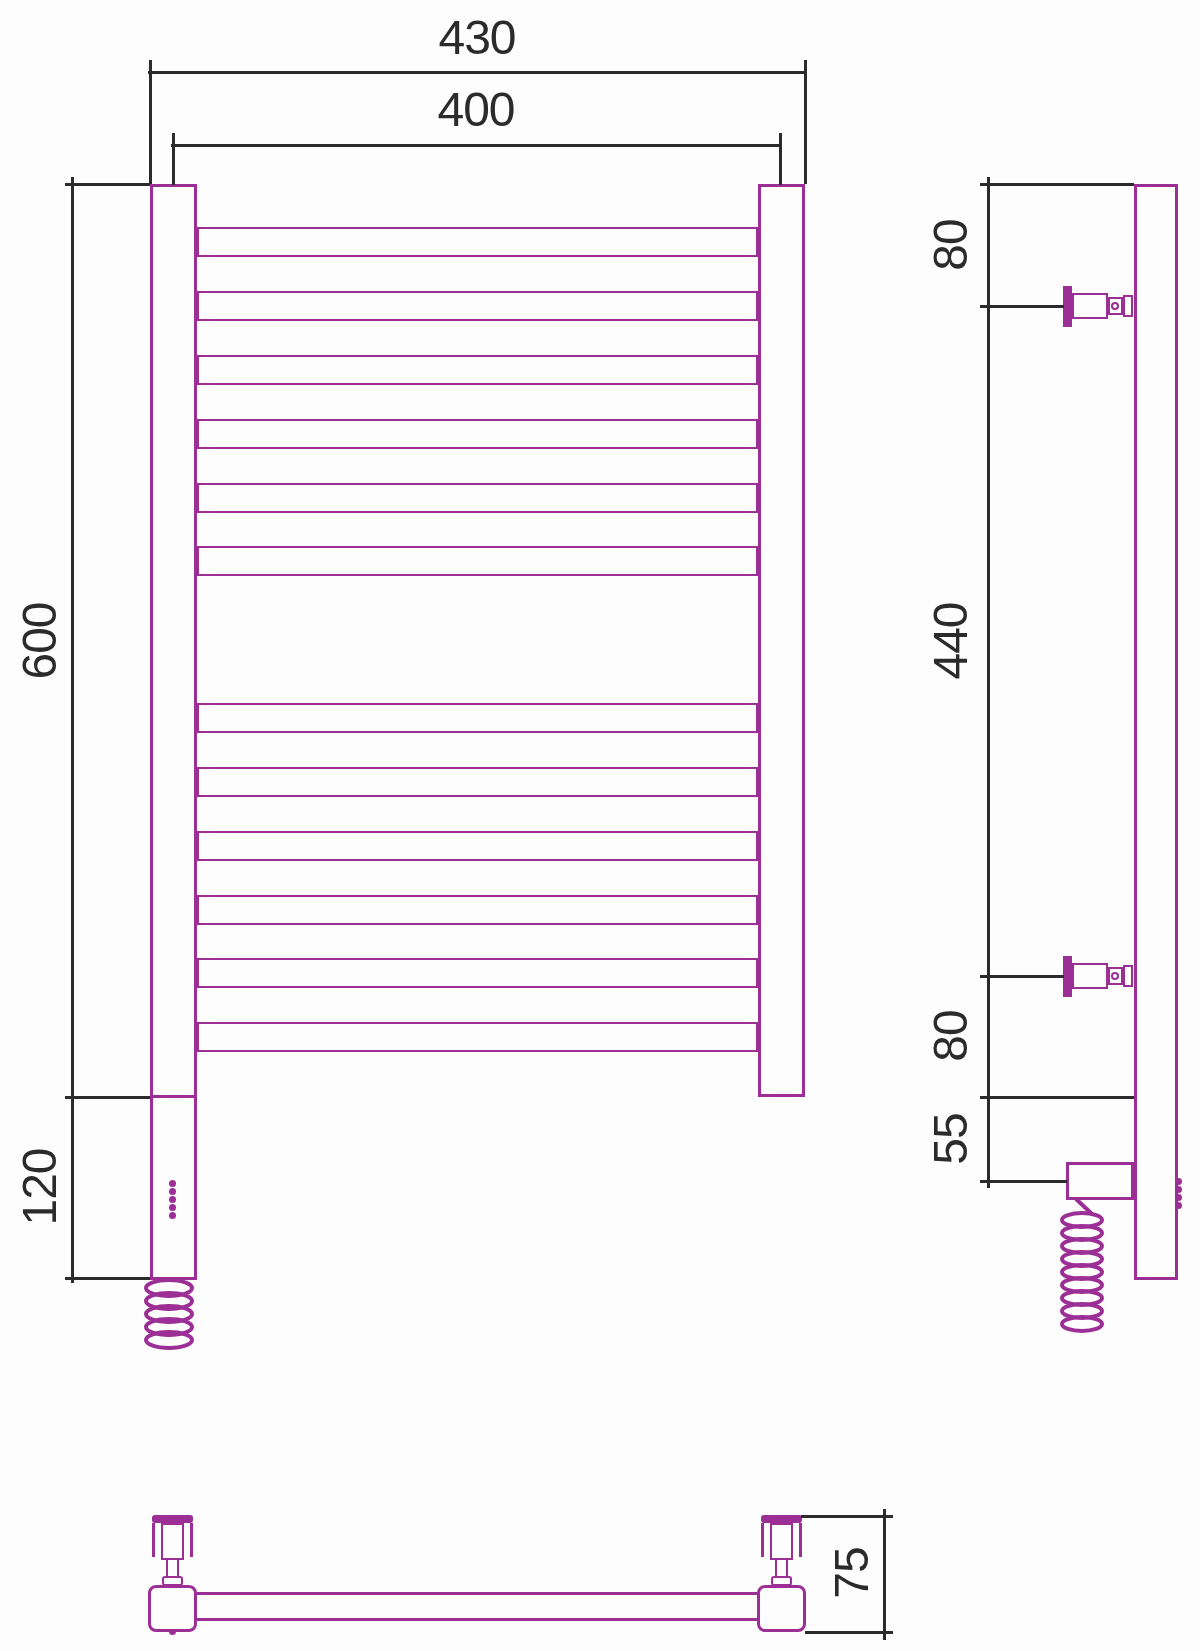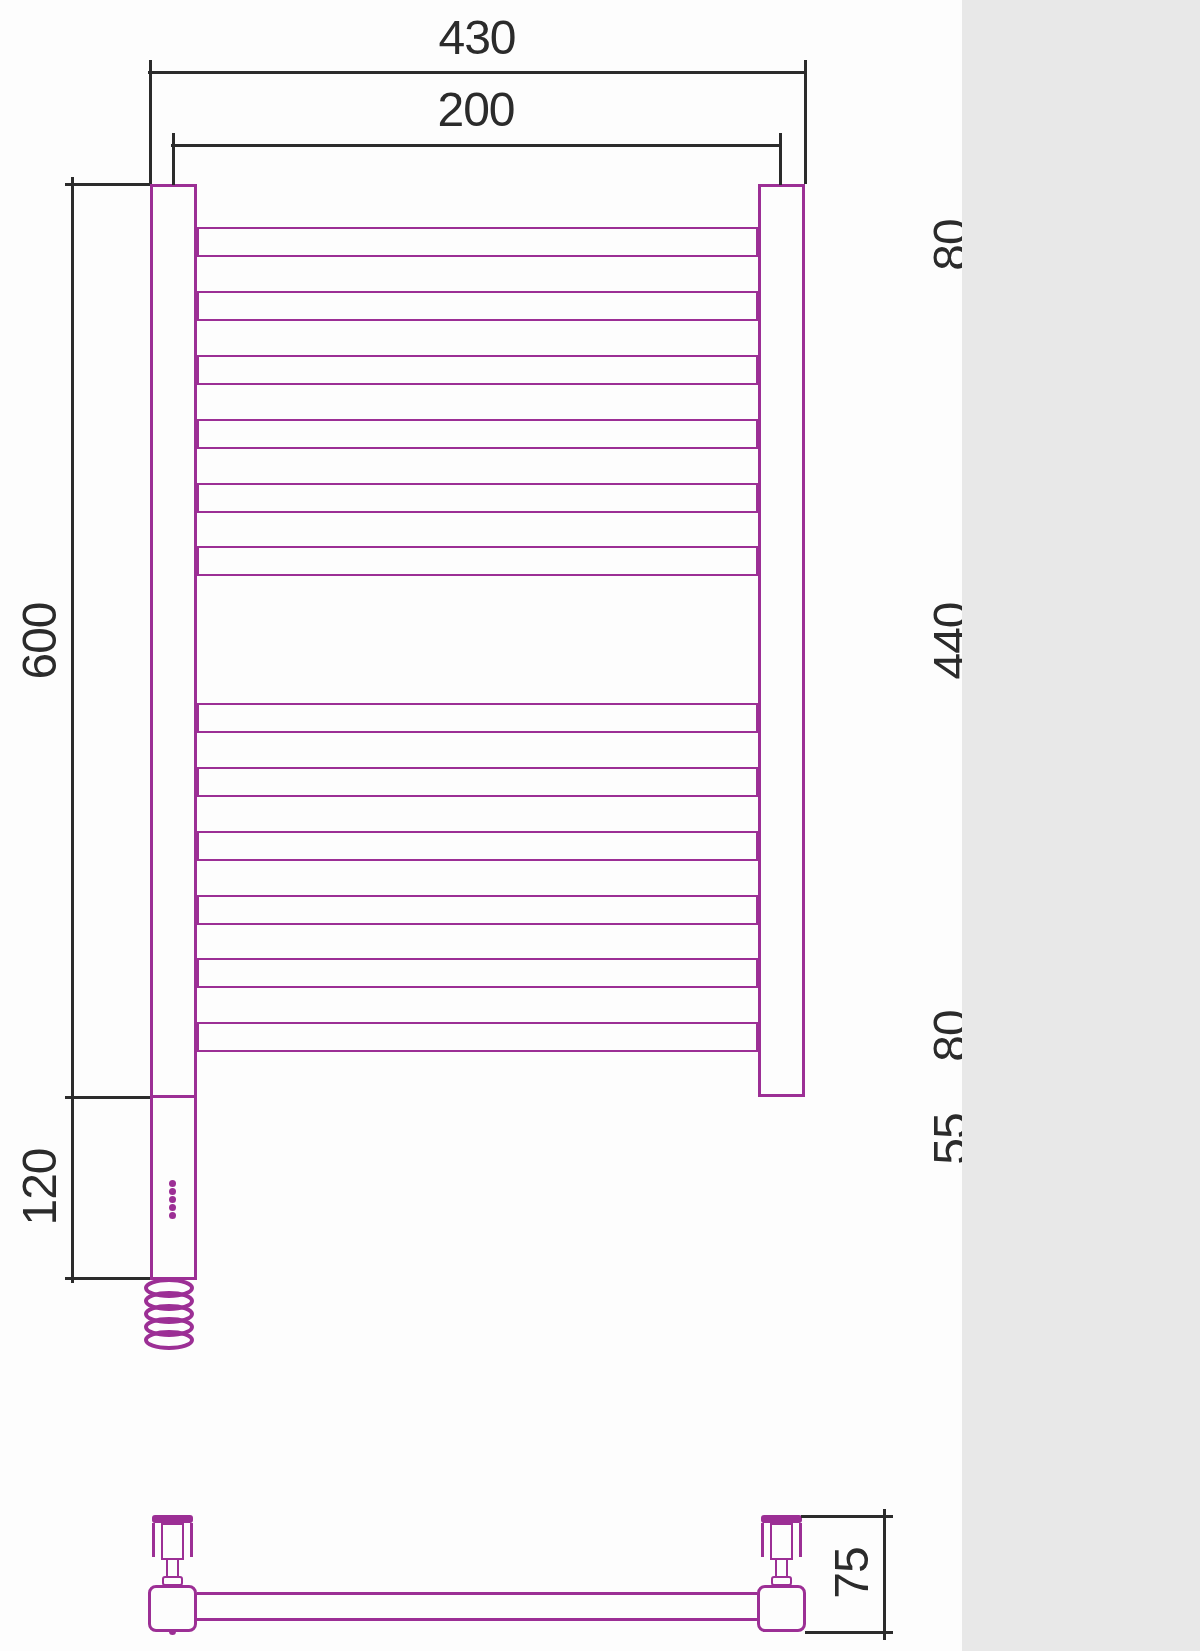--- a/index.html
+++ b/index.html
@@ -1,16 +1,16 @@
 <!DOCTYPE html>
 <html><head>
 <meta charset="utf-8">
 <style>
   html,body{margin:0;padding:0;background:#e8e8e8;}
-  .canvas{position:relative;width:962px;height:1651px;background:#FDFDFD;overflow:hidden;
+  .canvas{position:relative;width:1200px;height:1651px;background:#FDFDFD;overflow:hidden;
           font-family:"Liberation Sans", sans-serif;}
   .view{position:absolute;inset:0;}
   
   .dline{position:absolute;background:#2B2B2B;}
   .dtext{position:absolute;color:#2B2B2B;font-size:48px;letter-spacing:-1px;white-space:nowrap;
          transform:translate(-50%,-50%);line-height:1;}
   .dtext.vert{transform:translate(-50%,-50%) rotate(-90deg);}
   
   .mrect{position:absolute;border:3px solid #9C2F95;background:#FDFDFD;box-sizing:border-box;}
   .mthin{position:absolute;border:2.5px solid #9C2F95;background:#FDFDFD;box-sizing:border-box;}
@@ -62,21 +62,21 @@
     </svg>
 
     <div class="dline" style="left:148px;top:71px;width:659px;height:3px"></div>
     <div class="dline" style="left:149px;top:60px;width:3px;height:124px"></div>
     <div class="dline" style="left:804px;top:60px;width:3px;height:124px"></div>
     <div class="dtext" style="left:477px;top:38px">430</div>
 
     <div class="dline" style="left:171px;top:144px;width:611px;height:3px"></div>
     <div class="dline" style="left:172px;top:133px;width:3px;height:52px"></div>
     <div class="dline" style="left:779px;top:133px;width:3px;height:52px"></div>
-    <div class="dtext" style="left:476px;top:110px">200</div>
+    <div class="dtext" style="left:476px;top:110px">400</div>
 
     <div class="dline" style="left:71px;top:177px;width:3px;height:1106px"></div>
     <div class="dline" style="left:65px;top:183px;width:85px;height:3px"></div>
     <div class="dline" style="left:65px;top:1096px;width:85px;height:3px"></div>
     <div class="dline" style="left:65px;top:1277px;width:85px;height:3px"></div>
     <div class="dtext vert" style="left:40px;top:641px">600</div>
     <div class="dtext vert" style="left:40px;top:1187px">120</div>
   </div>
 
   <div class="view">

